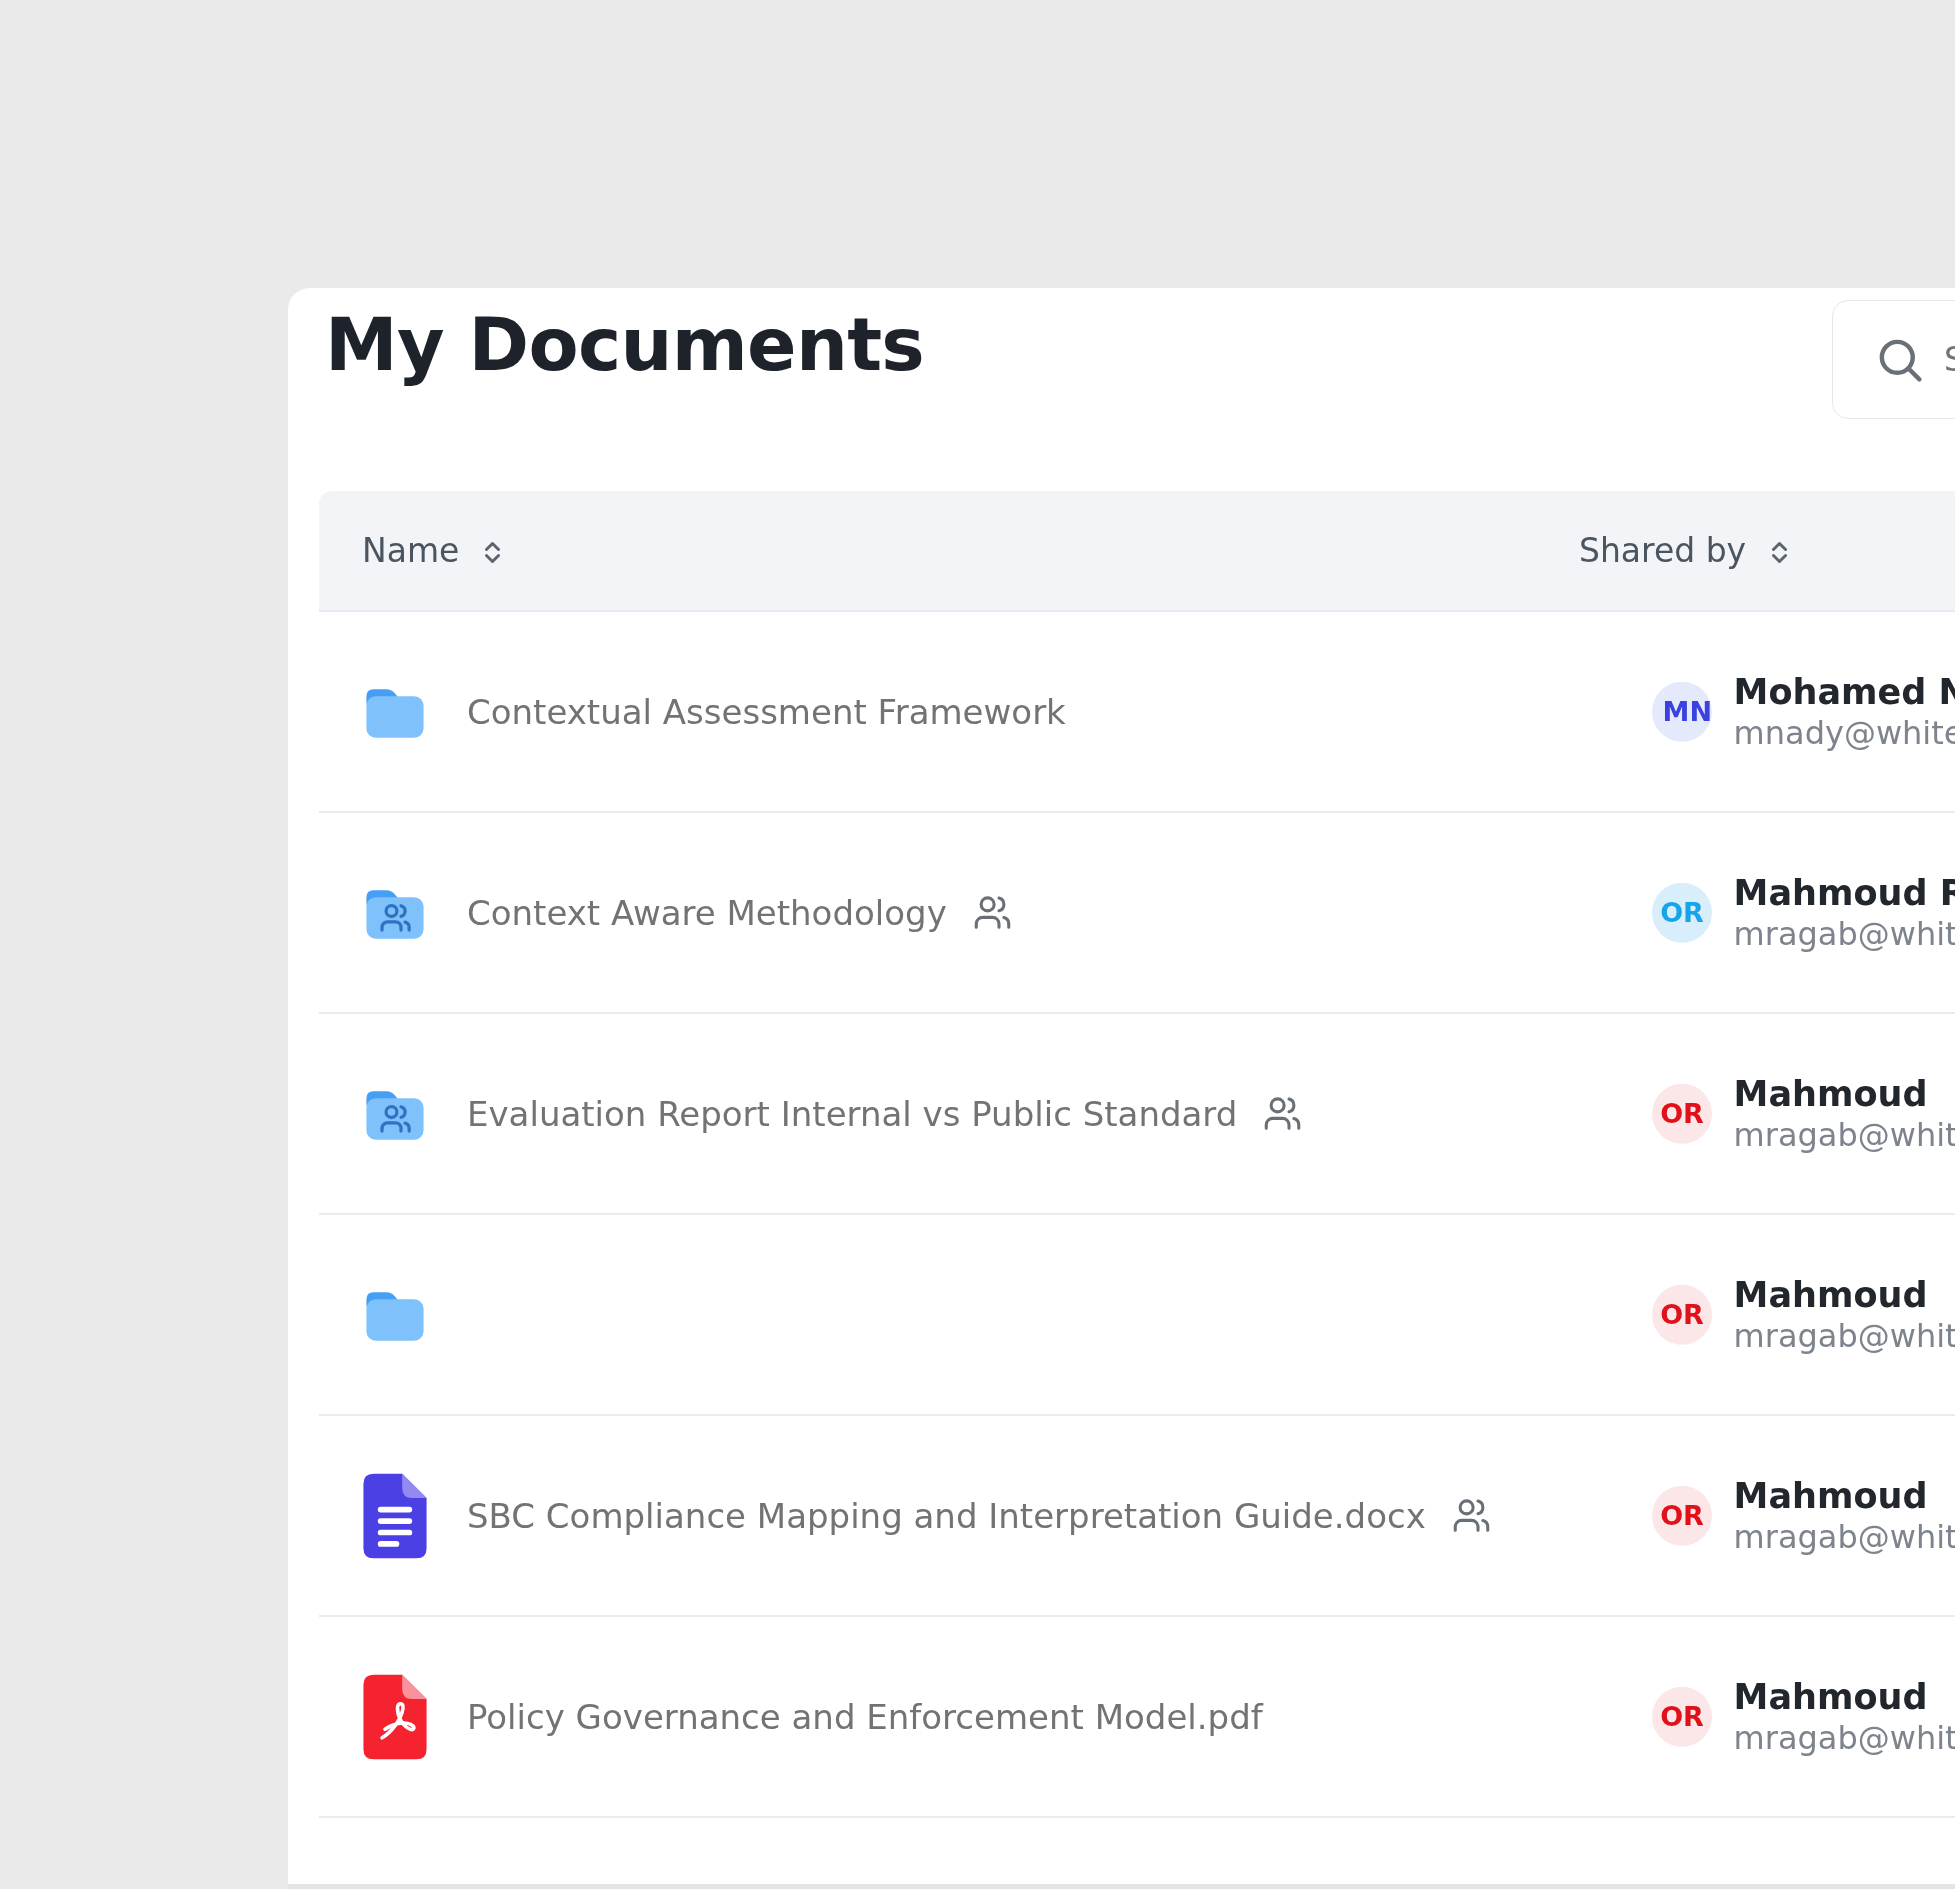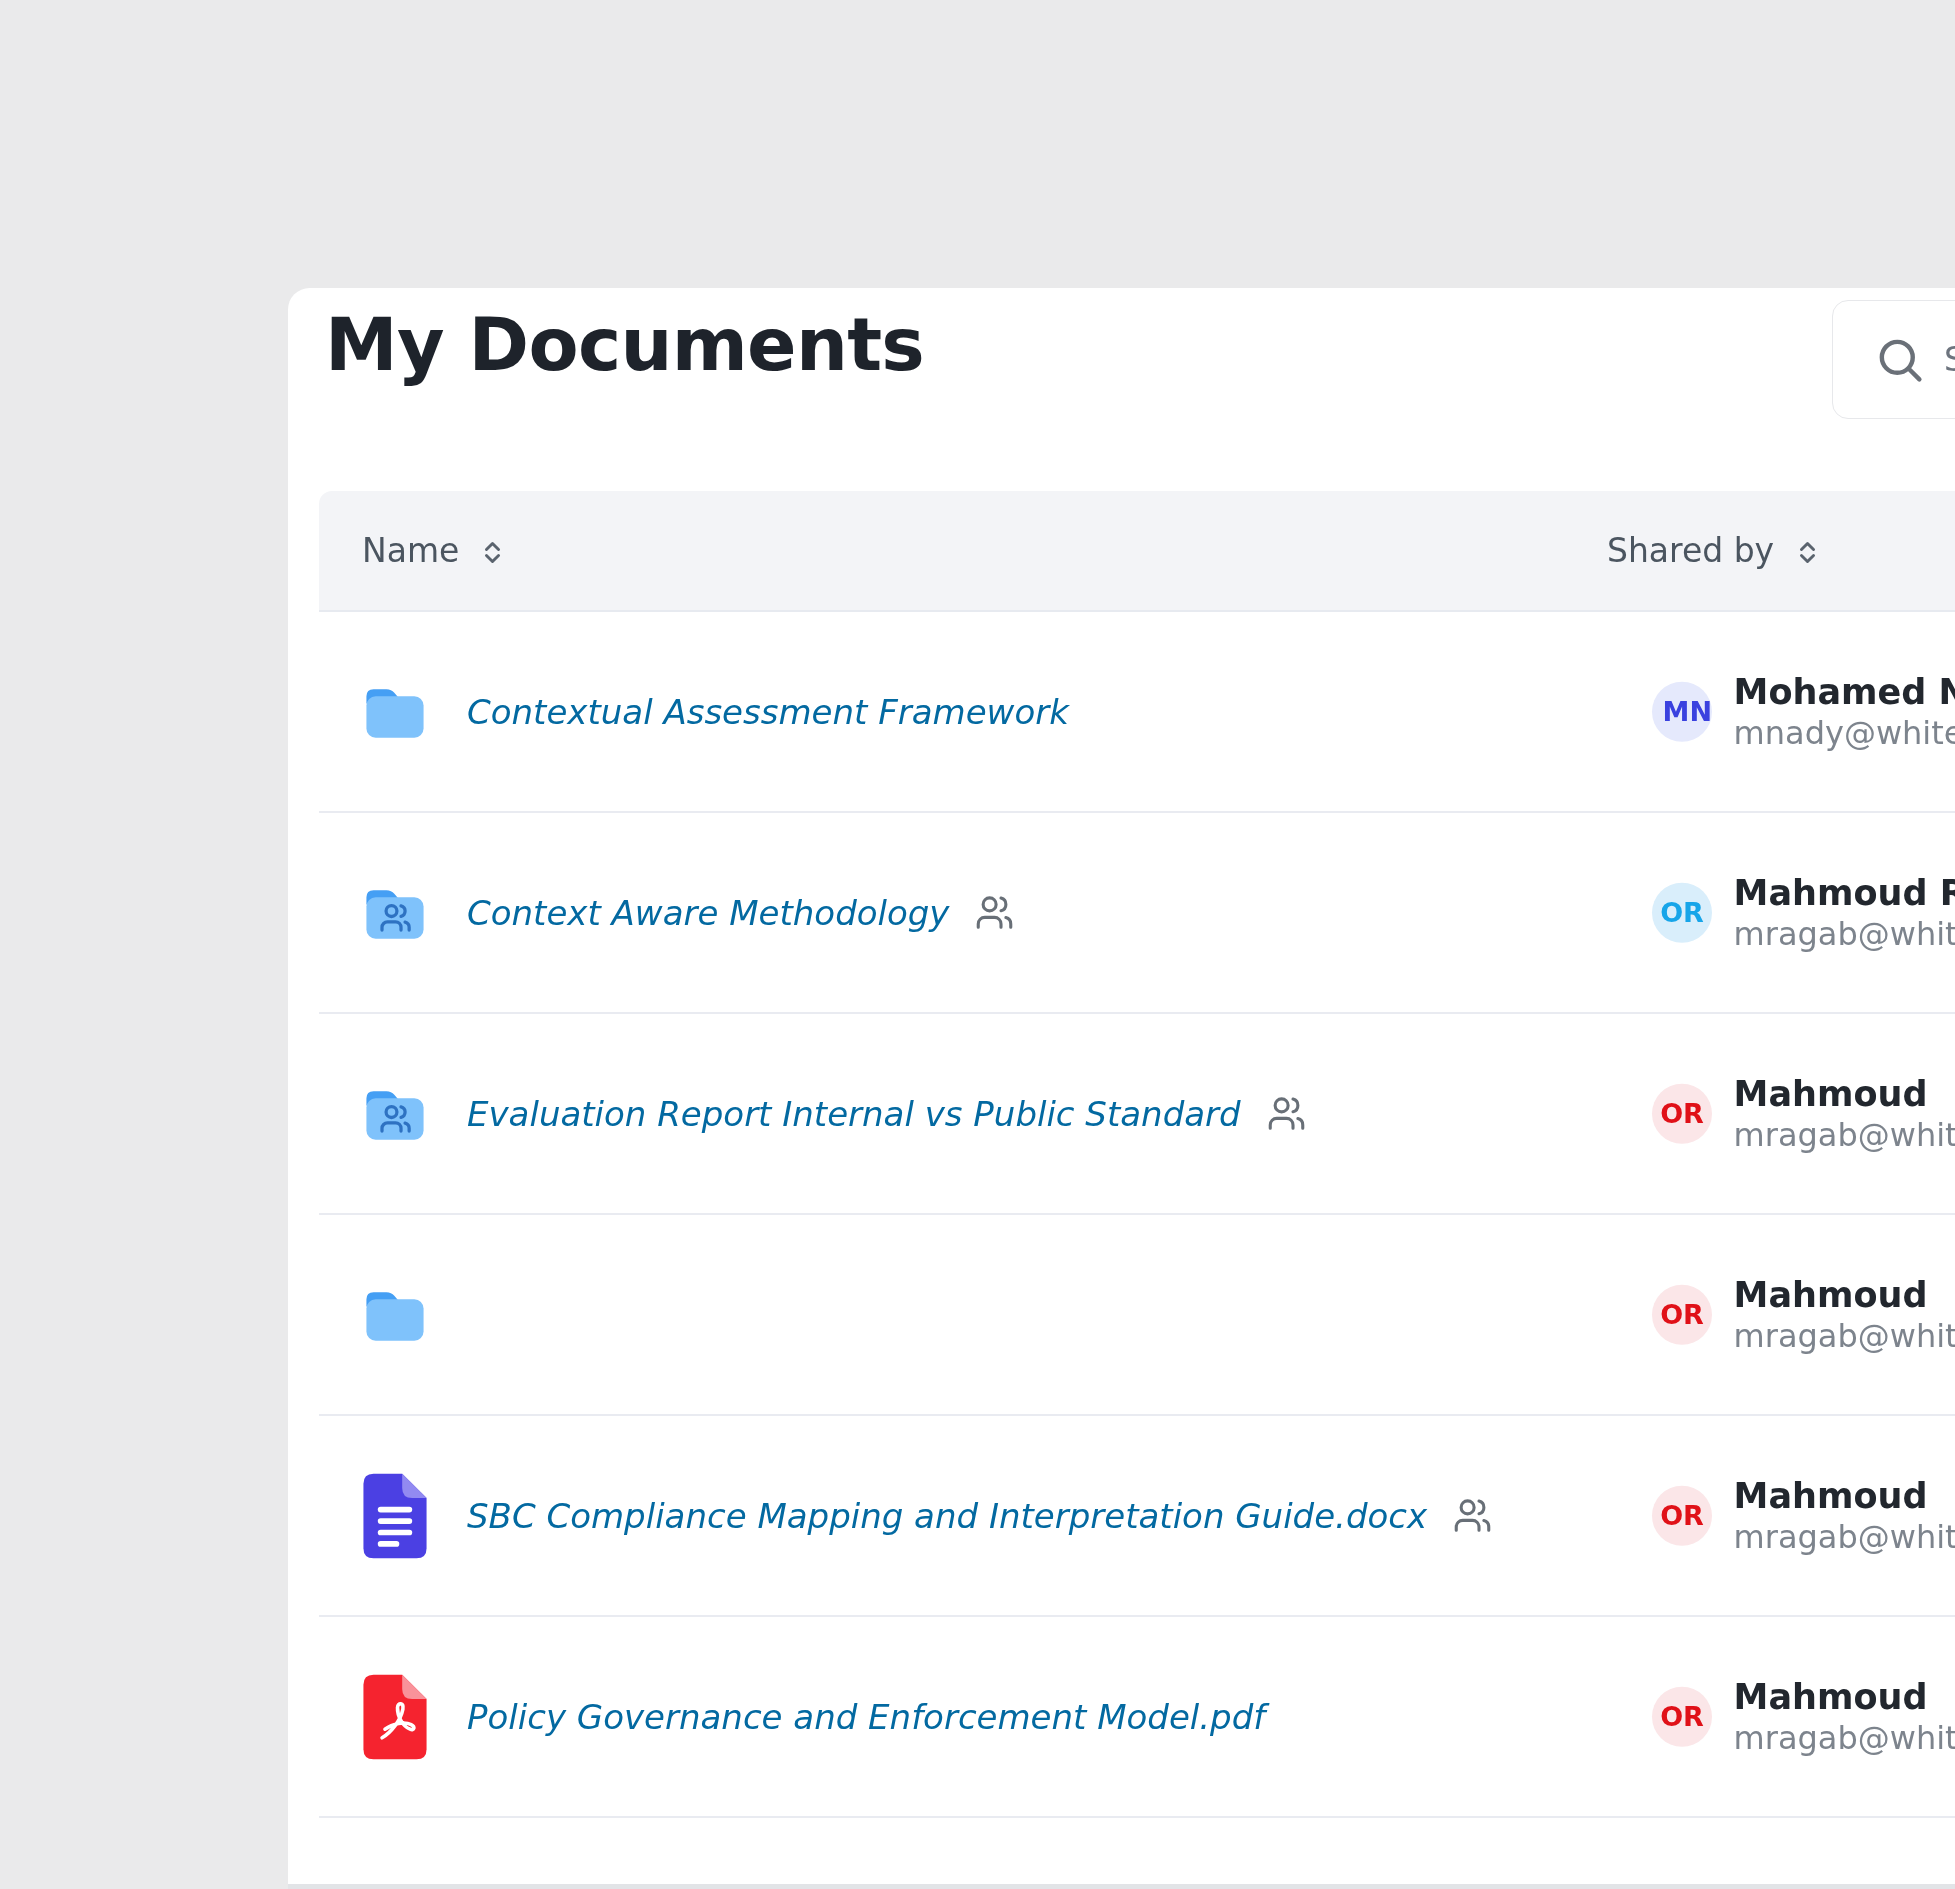--- a/index.html
+++ b/index.html
@@ -16,25 +16,25 @@
   .search-box svg{flex:0 0 53px;}
   .search-input{border:none;outline:none;background:transparent;font-size:33px;margin-left:16px;
         flex:1;color:#3c434c;font-family:inherit;min-width:0;}
   .search-input::placeholder{color:#6d747e;}
   .table{position:absolute;left:31px;top:203px;width:1862px;}
   .thead{height:121px;background:#f3f4f7;border-top-left-radius:13px;border-top-right-radius:13px;
         border-bottom:2.2px solid #e7eaf0;position:relative;display:flex;align-items:center;
         color:#4b5560;font-size:33px;box-sizing:border-box;}
   .th{display:flex;align-items:flex-end;gap:18.7px;}
   .th-name{padding-left:43px;}
-  .th-shared{position:absolute;left:1288px;}
+  .th-shared{position:absolute;left:1260px;}
   .row{height:201px;border-bottom:2.2px solid #e9ebf1;position:relative;display:flex;
         align-items:center;padding-left:43px;box-sizing:border-box;background:#fff;}
   .row-icon{flex:0 0 66px;display:flex;align-items:center;}
-  .row-title{margin-left:39px;font-size:34px;font-weight:500;color:#0369a1;white-space:nowrap;font-style:italic;}
+  .row-title{margin-left:39px;font-size:34px;font-weight:500;color:#737373;white-space:nowrap;}
   .users-icon{margin-left:26px;display:flex;}
   .cell-shared{position:absolute;left:1333px;top:50%;transform:translateY(-50%);
         display:flex;align-items:center;}
   .avatar{width:60px;height:60px;border-radius:50%;display:flex;align-items:center;
         justify-content:center;font-size:27px;font-weight:700;flex:0 0 60px;}
   .avatar.indigo{background:#e5e9fc;color:#3a41df;justify-content:flex-end;}
   .avatar.cyan{background:#d9eefb;color:#17a5e9;}
   .avatar.red{background:#fbe6e8;color:#e01118;}
   .sharer{margin-left:21.6px;}
   .sharer-name{font-size:35px;font-weight:700;color:#22272e;line-height:42px;white-space:nowrap;}

